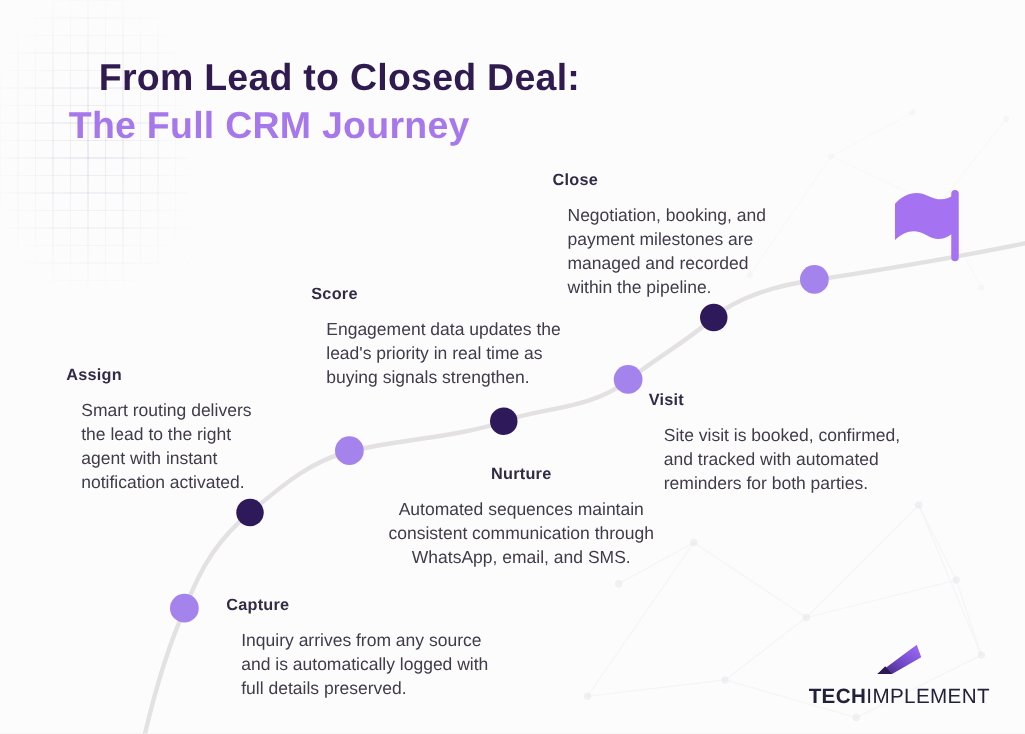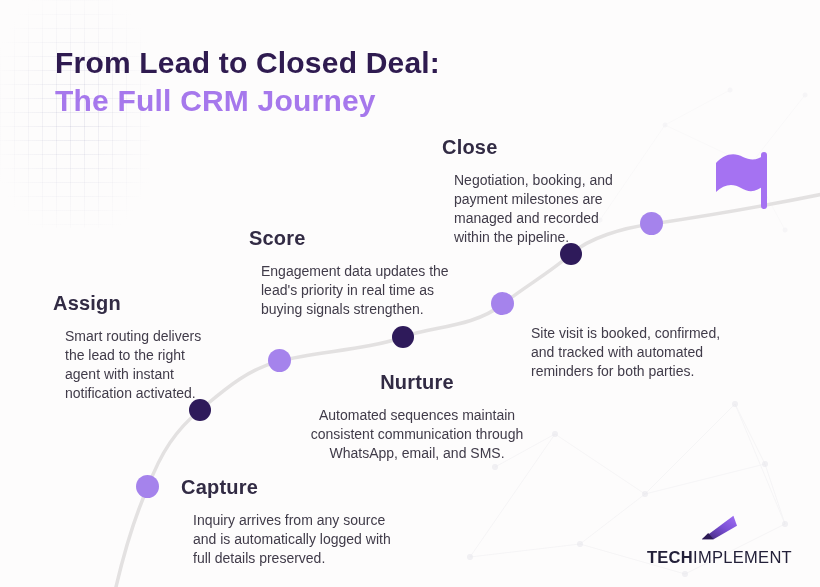--- a/index.html
+++ b/index.html
@@ -16,25 +16,25 @@
       repeating-linear-gradient(to right, rgba(125,125,168,.14) 0 1px, transparent 1px 14px),
       repeating-linear-gradient(to bottom, rgba(125,125,168,.14) 0 1px, transparent 1px 14px);
   }
   .net{position:absolute;pointer-events:none;}
   .net-br{right:0;bottom:0;opacity:.5;}
   .net-tr{right:0;top:70px;opacity:.3;}
   .curve{position:absolute;left:0;top:0;}
   
   .title{position:absolute;left:55px;top:44px;margin:0;font-size:30px;line-height:1.27;
          font-weight:700;letter-spacing:.2px;}
-  .title .t1{display:block;color:#2f1b50;}
+  .title .t1{display:block;color:#2f1b50;margin-left:24px;}
   .title .t2{display:block;color:#a678ec;}
   
   .stage{position:absolute;}
-  .stage h2{margin:0 0 7px 0;font-size:20px;font-weight:700;color:#322b44;letter-spacing:.2px;}
+  .stage h2{margin:0 0 7px 0;font-size:13px;font-weight:700;color:#322b44;letter-spacing:.2px;}
   .stage p{margin:12px;font-size:14px;line-height:1.36;color:#403b49;}
   .stage-capture{left:181px;top:476px;width:232px;}
   .stage-assign{left:53px;top:292px;width:162px;}
   .stage-nurture{left:293px;top:371px;width:248px;text-align:center;}
   .stage-score{left:249px;top:227px;width:214px;}
   .stage-visit{left:519px;top:312px;width:222px;}
   .stage-close{left:442px;top:136px;width:184px;}
   .stage-referral{left:649px;top:239px;width:158px;}
   
   .dot{position:absolute;border-radius:50%;}
@@ -138,20 +138,21 @@
     <h2>Nurture</h2>
     <p>Automated sequences maintain consistent communication through WhatsApp, email, and SMS.</p>
   </div>
 
   <div class="stage stage-score">
     <h2>Score</h2>
     <p>Engagement data updates the lead's priority in real time as buying signals strengthen.</p>
   </div>
 
   <div class="stage stage-visit">
+    <h2>Visit</h2>
     <p>Site visit is booked, confirmed, and tracked with automated reminders for both parties.</p>
   </div>
 
   <div class="stage stage-close">
     <h2>Close</h2>
     <p>Negotiation, booking, and payment milestones are managed and recorded within the pipeline.</p>
   </div>
 
 
   <div class="logo">

